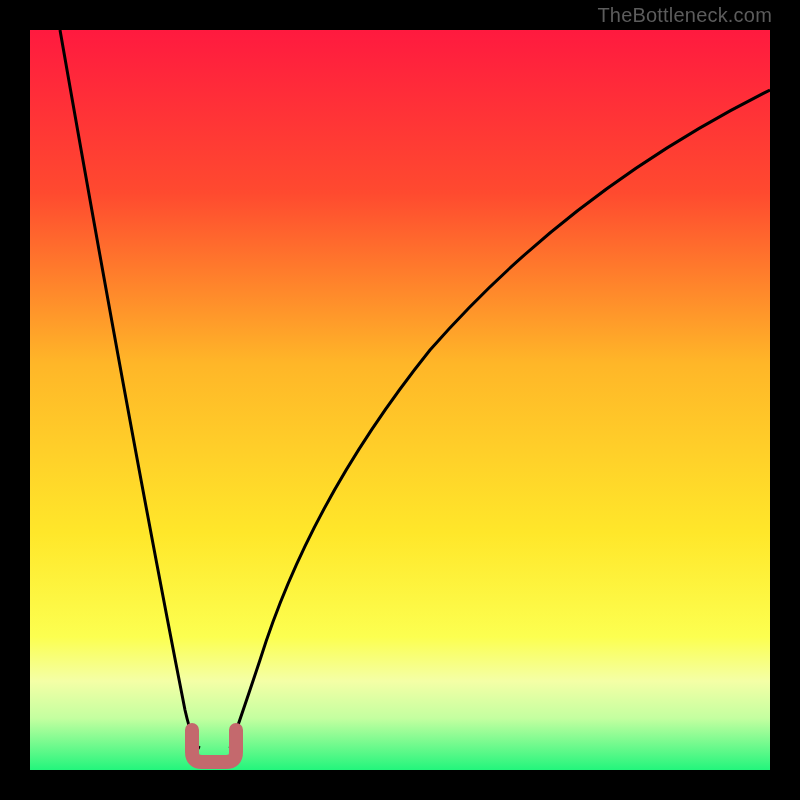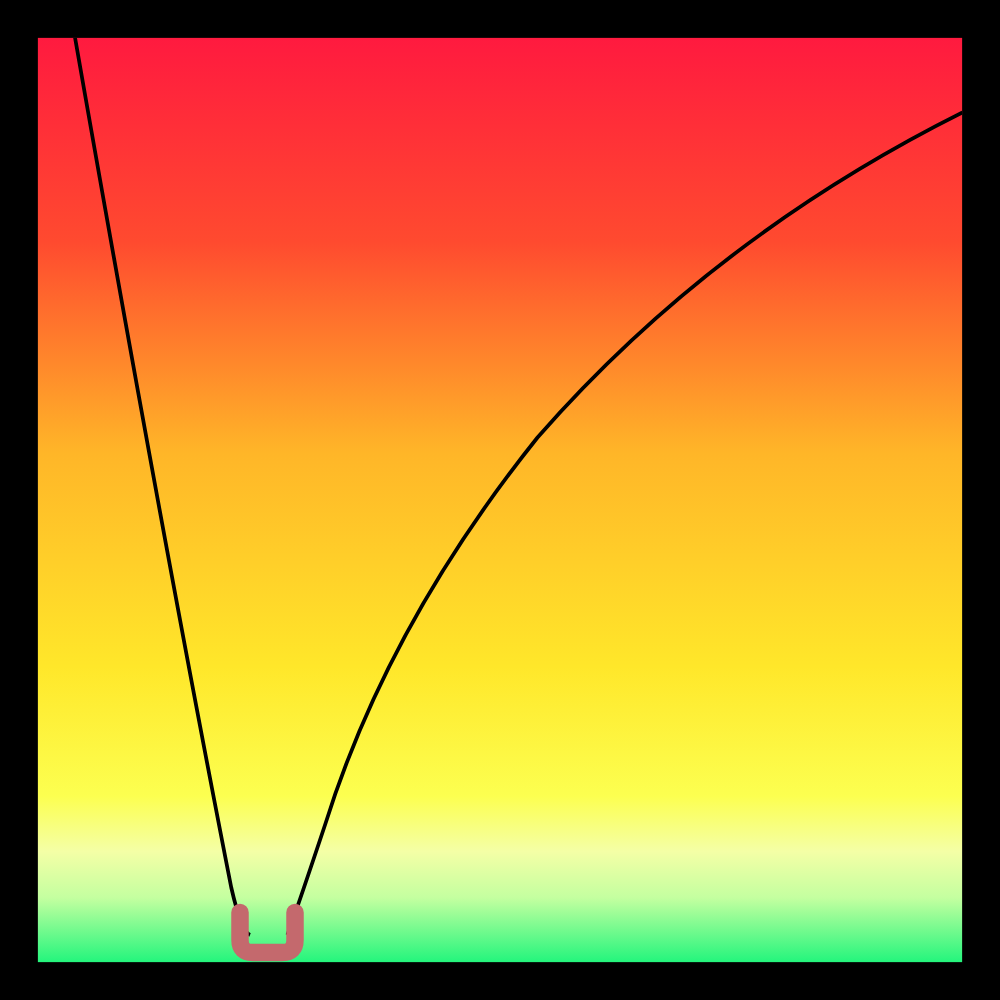--- a/index.html
+++ b/index.html
@@ -43,20 +43,21 @@
   svg.curve {
     position: absolute;
     inset: 0;
   }
 </style>
 </head>
 <body>
 
 <div class="frame">
 
+  <div class="watermark">TheBottleneck.com</div>
 
   <div class="plot-area">
 
     <svg class="gradient" viewBox="0 0 740 740" preserveAspectRatio="none">
       <defs>
         <linearGradient id="bg" x1="0" y1="0" x2="0" y2="1">
           <stop offset="0%" stop-color="#ff1a3f"></stop>
           <stop offset="22%" stop-color="#ff4a2f"></stop>
           <stop offset="45%" stop-color="#ffb628"></stop>
           <stop offset="68%" stop-color="#ffe72a"></stop>

